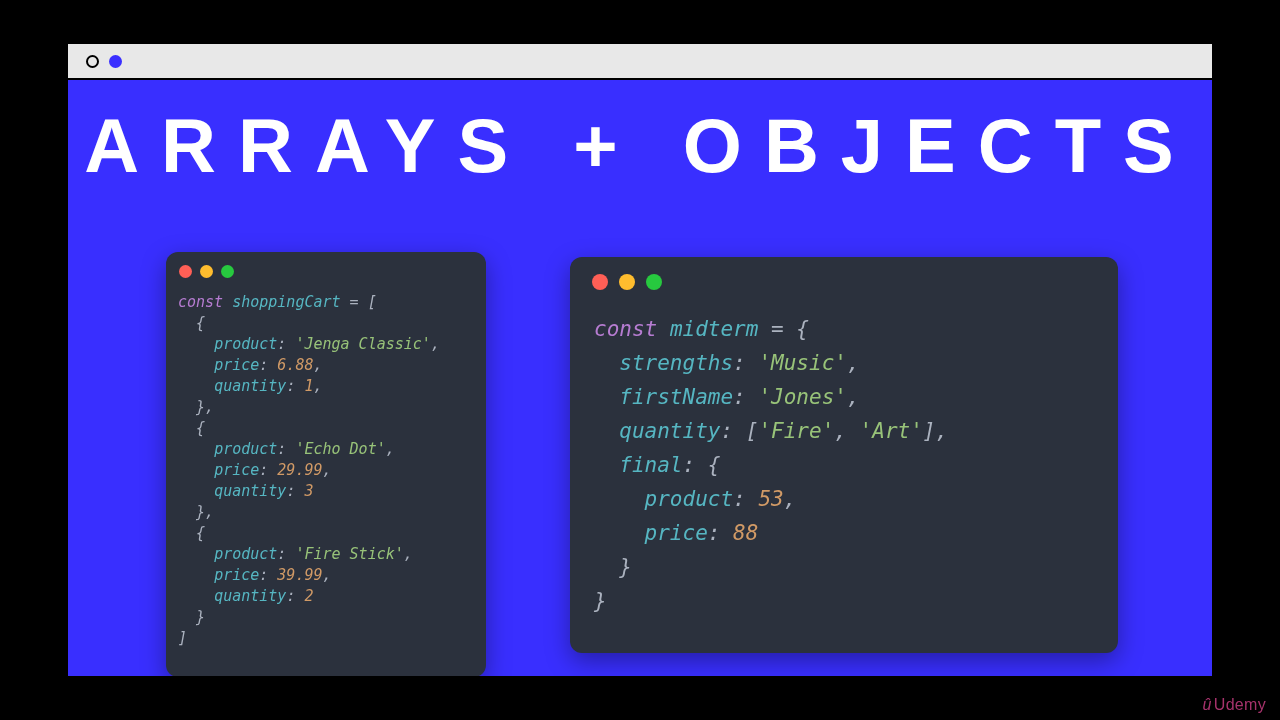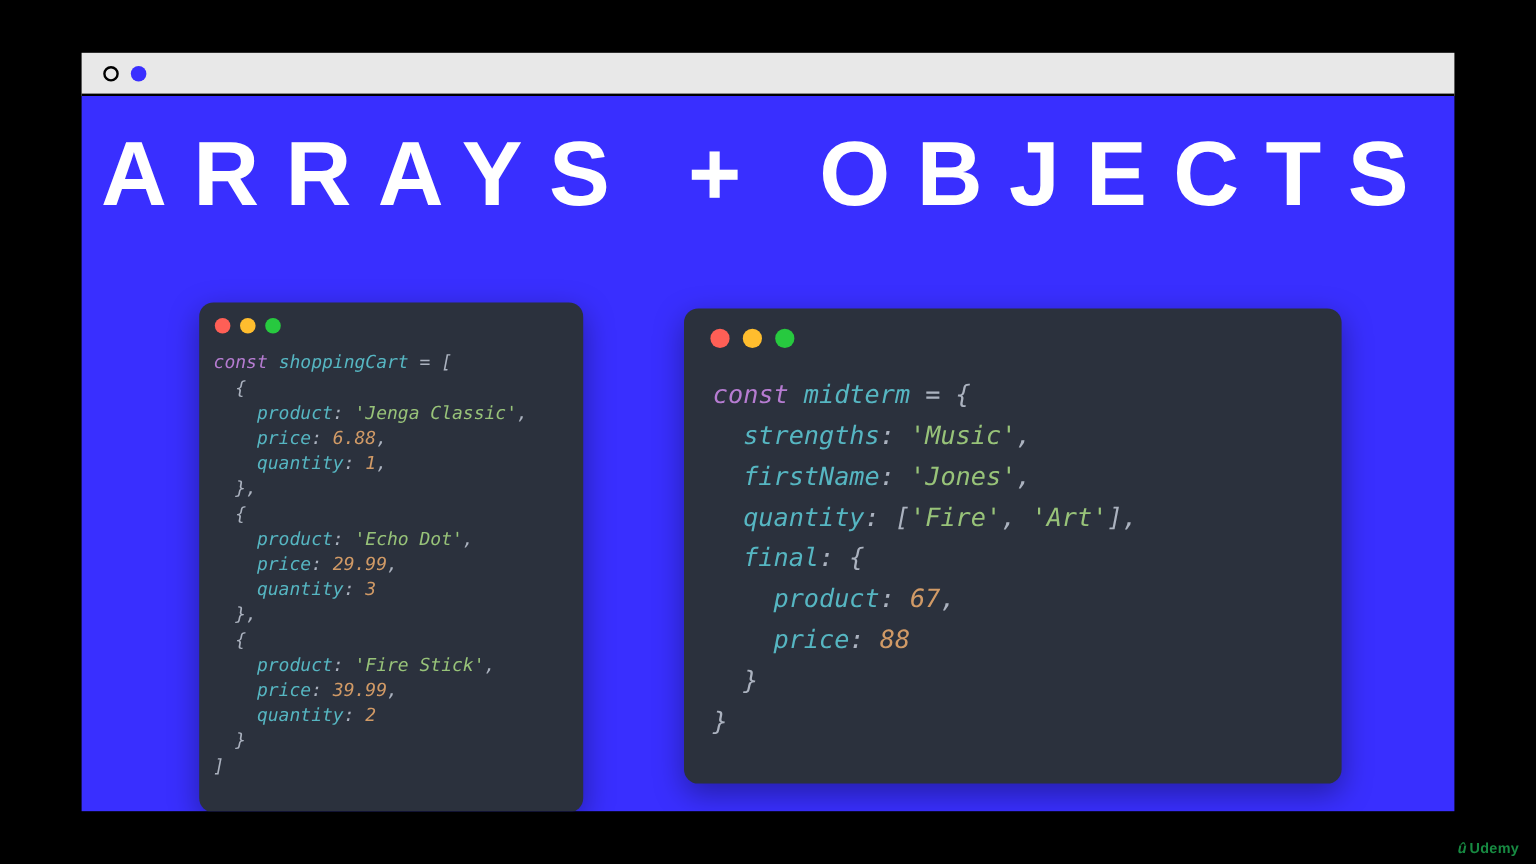--- a/index.html
+++ b/index.html
@@ -100,23 +100,23 @@
   .kw  { color: #b67cd1; }
   .fn  { color: #56b6c2; }
   .key { color: #56b6c2; }
   .str { color: #98c379; }
   .num { color: #d19a66; }
   .pn  { color: #abb2bf; }
   .watermark {
     position: absolute;
     right: 14px;
     bottom: 6px;
-    color: #22c55e;
-    font-size: 12px;
-    font-weight: 700;
+    color: #ec4899;
+    font-size: 16px;
+    font-weight: 400;
     letter-spacing: 0.3px;
     opacity: 0.7;
   }
   .watermark::before {
     content: "û";
     font-style: italic;
     margin-right: 2px;
   }
 </style>
 </head>
@@ -160,21 +160,21 @@
       <div class="cw-header big">
         <span class="tl r"></span>
         <span class="tl y"></span>
         <span class="tl g"></span>
       </div>
       <div class="code"><span class="kw">const</span> <span class="fn">midterm</span> <span class="pn">= {</span>
   <span class="key">strengths</span><span class="pn">:</span> <span class="str">'<span>Music</span>'</span><span class="pn">,</span>
   <span class="key">firstName</span><span class="pn">:</span> <span class="str">'<span>Jones</span>'</span><span class="pn">,</span>
   <span class="key">quantity</span><span class="pn">: [</span><span class="str">'<span>Fire</span>'</span><span class="pn">,</span> <span class="str">'<span>Art</span>'</span><span class="pn">],</span>
   <span class="key">final</span><span class="pn">: {</span>
-    <span class="key">product</span><span class="pn">:</span> <span class="num">67</span><span class="pn">,</span>
+    <span class="key">product</span><span class="pn">:</span> <span class="num">53</span><span class="pn">,</span>
     <span class="key">price</span><span class="pn">:</span> <span class="num">88</span>
   <span class="pn">}</span>
 <span class="pn">}</span></div>
     </div>
 
   </div>
 </div>
 
 <div class="watermark">Udemy</div>
 

